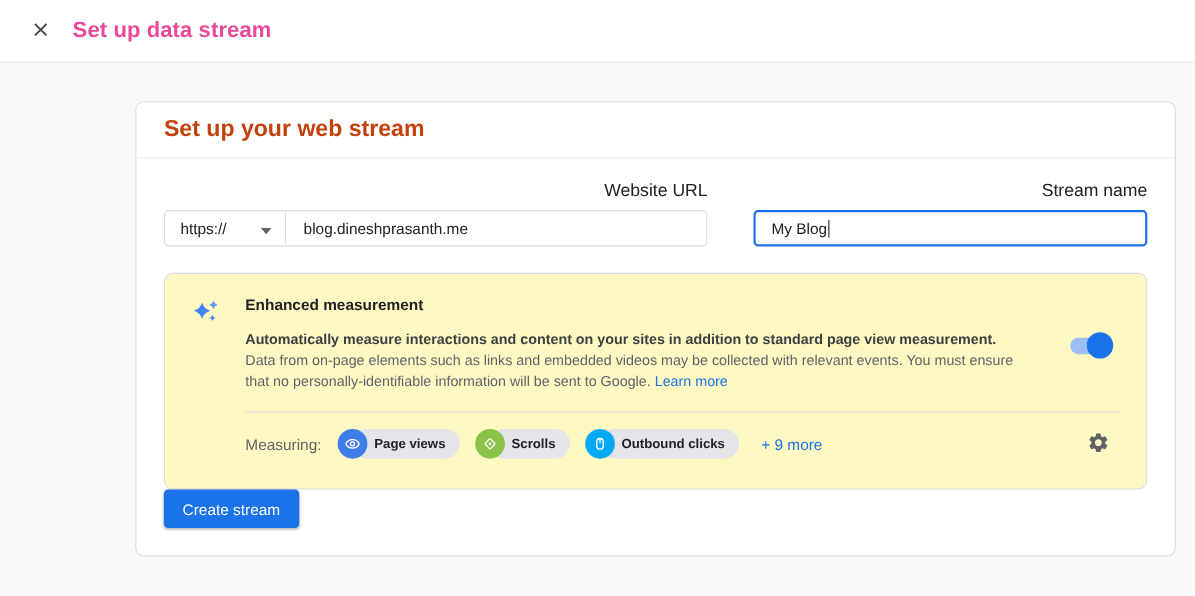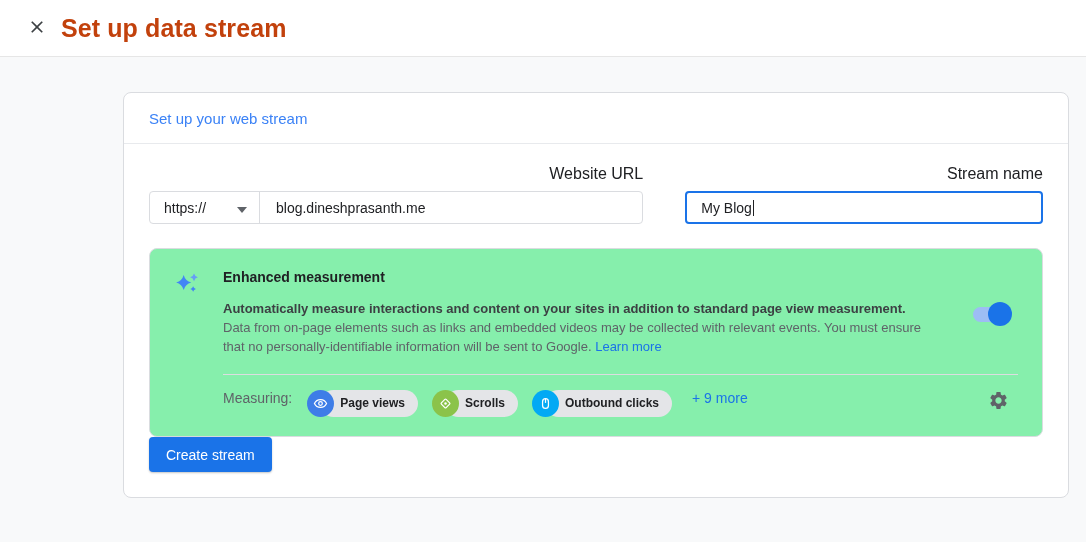--- a/index.html
+++ b/index.html
@@ -12,31 +12,31 @@
   }
   
   .top-header {
     height:57px; background:#fff; border-bottom:1px solid #e6e6e6;
     display:flex; align-items:center; padding-left:25px;
   }
   .close-btn {
     width:24px; height:24px; border:none; background:transparent;
     display:flex; align-items:center; justify-content:center; cursor:pointer;
   }
-  .top-title { font-size:25px; font-weight:700; color:#c2410c; margin-left:12px; letter-spacing:.1px; }
+  .top-title { font-size:20px; font-weight:700; color:#ec4899; margin-left:17px; letter-spacing:.1px; }
 
   
   .card {
     width:946px; margin-left:123px; margin-top:35px;
     background:#fff; border:1px solid #dadce0; border-radius:8px;
   }
   .card-header {
     height:51px; display:flex; align-items:center;
     padding:0 25px; border-bottom:1px solid #e8eaed;
-    font-size:15px; color:#3b82f6;
+    font-size:21px; color:#c2410c;font-weight:bold;
   }
   .card-body { padding:21px 25px 25px 25px; }
 
   
   .form-row { display:flex; gap:42px; }
   .field-label { font-size:16px; color:#202124; margin-bottom:8px;text-align:right; }
   .url-col { width:496px; }
   .name-col { width:359px; }
 
   .url-input {
@@ -51,38 +51,38 @@
   .url-value { display:flex; align-items:center; padding-left:16px; font-size:14px; color:#202124; flex:1; }
 
   .name-input {
     height:33px; border:2px solid #1a73e8; border-radius:4px; background:#fff;
     display:flex; align-items:center; padding:12px 14px; font-size:14px; color:#202124;
   }
   .caret { display:inline-block; width:1px; height:16px; background:#202124; margin-left:1px; }
 
   
   .em-panel {
-    margin-top:24px; background:#86efac; border:1px solid #dadce0; border-radius:8px;
-    padding:20px 24px 19px 24px; display:flex;
+    margin-top:24px; background:#fef9c3; border:1px solid #dadce0; border-radius:8px;
+    padding:20px 24px 27px 24px; display:flex;
   }
   .em-icon-col { width:49px; padding-top:2px; }
   .em-content { flex:1; min-width:0; }
   .em-title { font-size:14px; font-weight:700; color:#202124; }
   .em-desc-row { display:flex; margin-top:14px; }
   .em-desc { width:710px; font-size:13px; line-height:19px; color:#5f6368; }
   .em-desc .line1 { display:block; color:#3c4043; font-weight:700; }
   .em-desc a { color:#1a73e8; text-decoration:none; cursor:pointer;text-align:center; }
   .toggle-wrap { margin-left:auto; padding-top:8px; padding-right:10px; }
   .toggle { position:relative; width:35px; height:15px; background:#9dbdf4; border-radius:8px; cursor:pointer; }
   .toggle .knob {
     position:absolute; right:-4px; top:-5px; width:24px; height:24px;
     border-radius:50%; background:#1a73e8;
   }
   .em-divider { height:1px; background:#dcdde0; margin-top:18px; }
-  .measuring-row { display:flex; margin-top:15px; }
+  .measuring-row { display:flex; align-items:center; margin-top:15px; }
   .measuring-label { font-size:14px; color:#5f6368; margin-right:15px; }
 
   .chip { display:flex; align-items:center; margin-right:14px; position:relative; }
   .chip-icon {
     width:27px; height:27px; border-radius:50%; z-index:1;
     display:flex; align-items:center; justify-content:center; flex:none;
   }
   .chip-icon.blue { background:#3e7de7; }
   .chip-icon.green { background:#8bc34a; }
   .chip-icon.lightblue { background:#03a9f4; }

